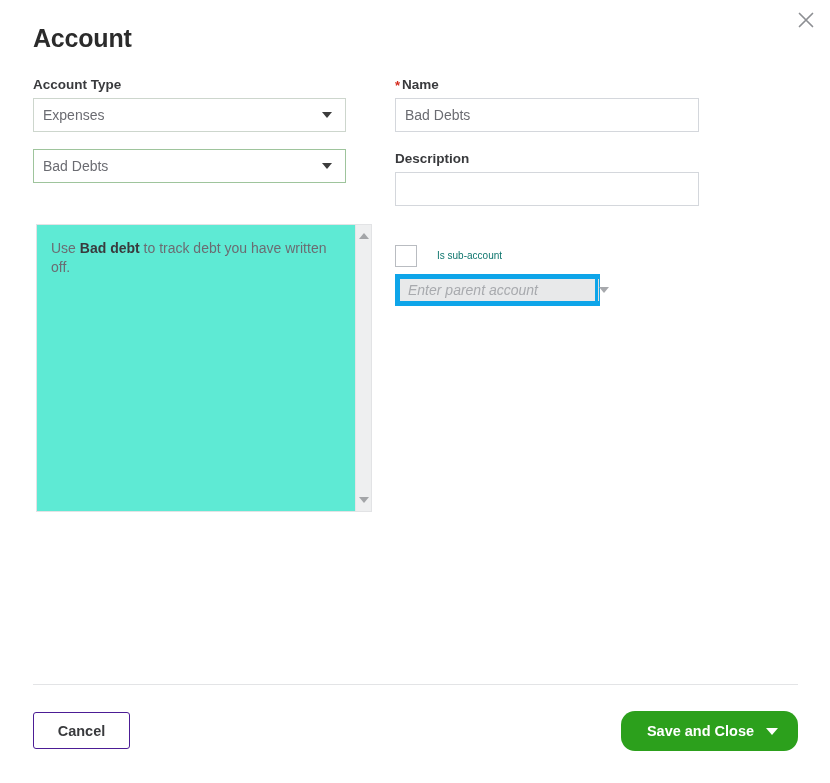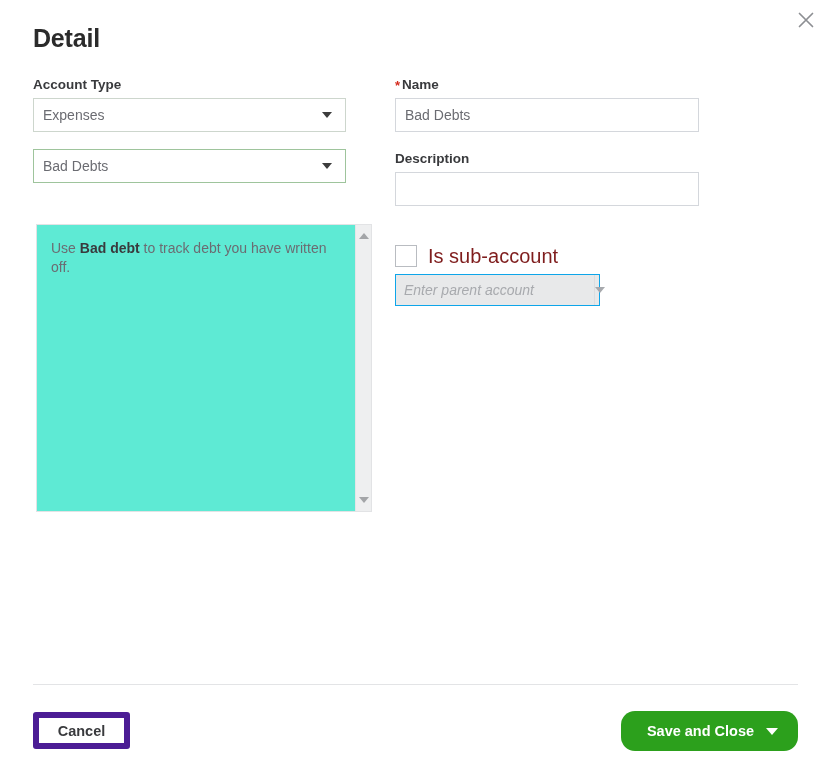--- a/index.html
+++ b/index.html
@@ -195,36 +195,36 @@
   .checkbox {
     width: 22px;
     height: 22px;
     border: 1px solid #b9bcc1;
     background: #ffffff;
     box-sizing: border-box;
     cursor: pointer;
     flex: none;
   }
   .subacct-label {
-    margin-left: 11px;
-    font-size: 20px;
-    color: #7f1d1d;
+    margin-left: 20px;
+    font-size: 10px;
+    color: #0f766e;
     line-height: 20px;
     white-space: nowrap;
   }
 
   .parent-combo {
     position: absolute;
     left: 395px;
     top: 274px;
     width: 205px;
     height: 32px;
     display: flex;
     background: #e8e9ea;
-    border: 1px solid #0ea5e9;
+    border: 5px solid #0ea5e9;
     box-sizing: border-box;
   }
   .parent-input {
     flex: 1;
     border: none;
     background: transparent;
     font-family: "Liberation Sans", sans-serif;
     font-size: 14px;
     font-style: italic;
     color: #a8aaae;
@@ -258,21 +258,21 @@
     height: 1px;
     background: #e3e4e6;
   }
   .btn-cancel {
     position: absolute;
     left: 33px;
     top: 712px;
     width: 97px;
     height: 37px;
     background: #ffffff;
-    border: 6px solid #4c1d95;
+    border: 1px solid #4c1d95;
     border-radius: 3px;
     font-family: "Liberation Sans", sans-serif;
     font-size: 14.5px;
     font-weight: bold;
     color: #393a3d;
     cursor: pointer;
     padding: 0;
   }
   .btn-save {
     position: absolute;
@@ -313,21 +313,21 @@
 <div class="modal">
 
   <button class="close-btn">
     <span>
       <svg width="20" height="20" viewBox="0 0 20 20" aria-hidden="true">
         <path d="M3.5 3.5 L16.5 16.5 M16.5 3.5 L3.5 16.5" stroke="#8d8f93" stroke-width="1.7" fill="none" stroke-linecap="round"></path>
       </svg>
     </span>
   </button>
 
-  <div class="modal-title">Detail</div>
+  <div class="modal-title">Account</div>
 
   <div class="col-left">
 
     <label class="field-label">
       <span>Account Type</span>
     </label>
     <div class="select-box subtle-green">
       <span class="select-value">Expenses</span>
       <span class="caret"></span>
     </div>

